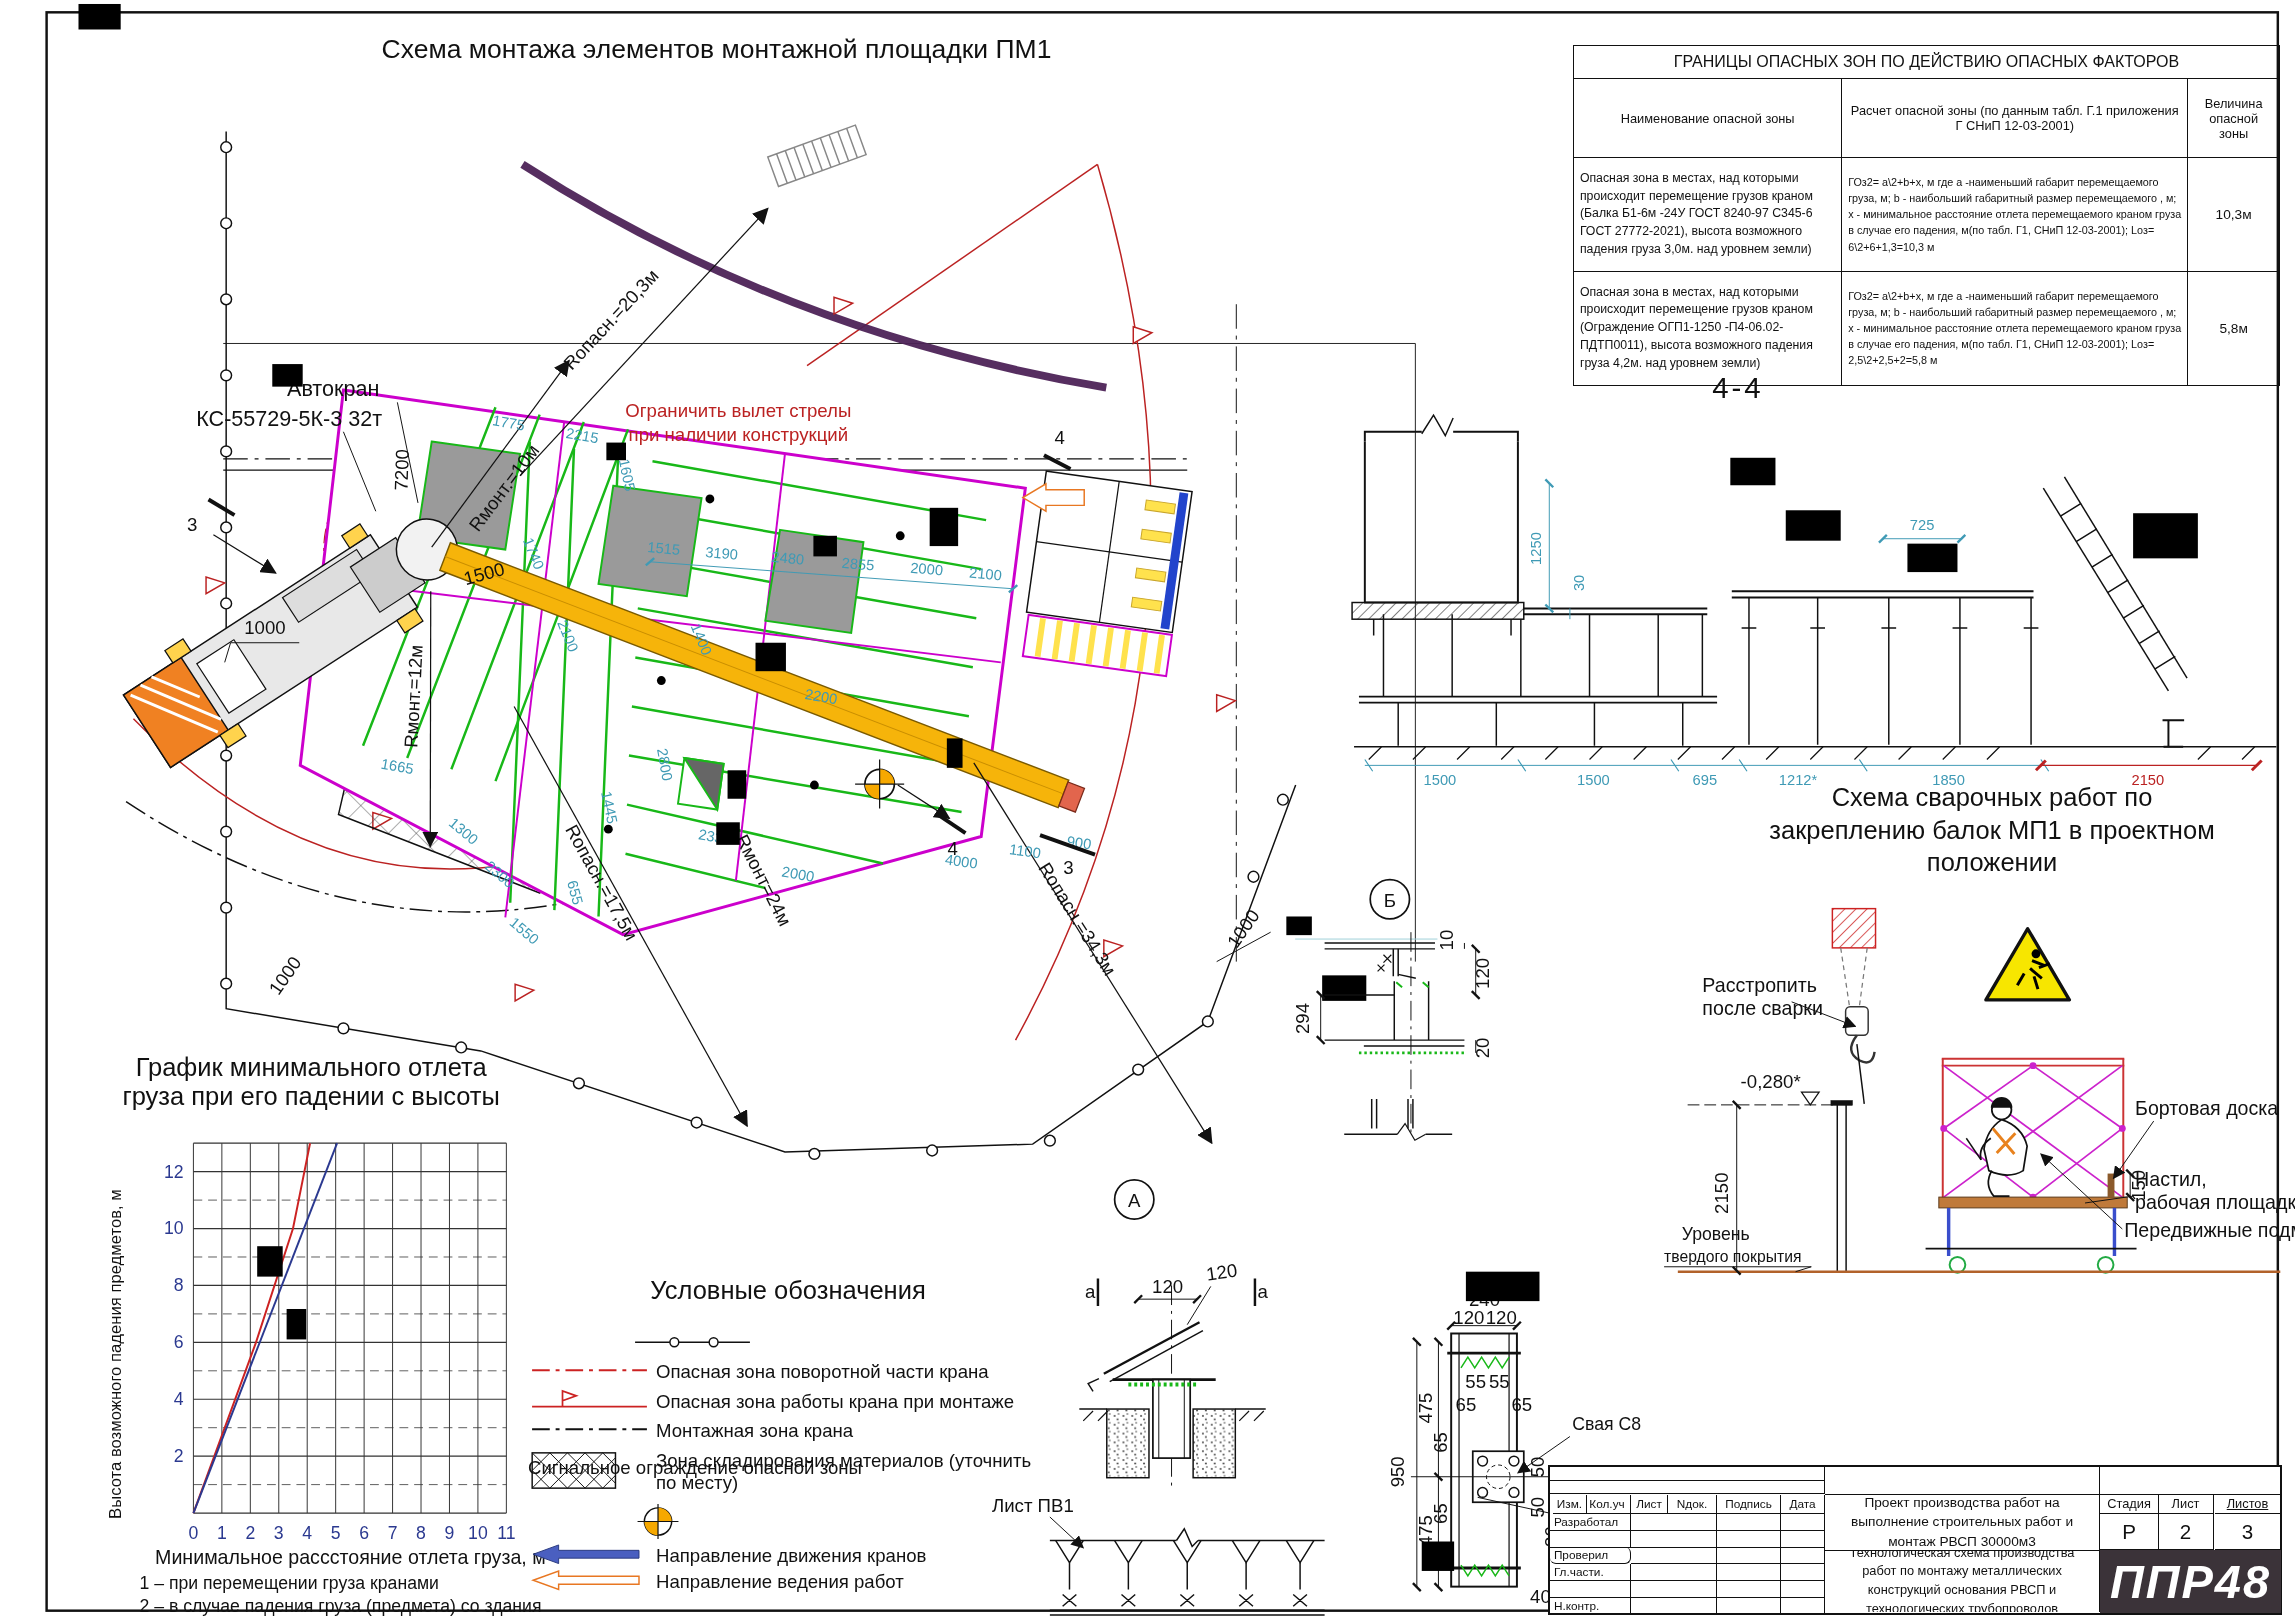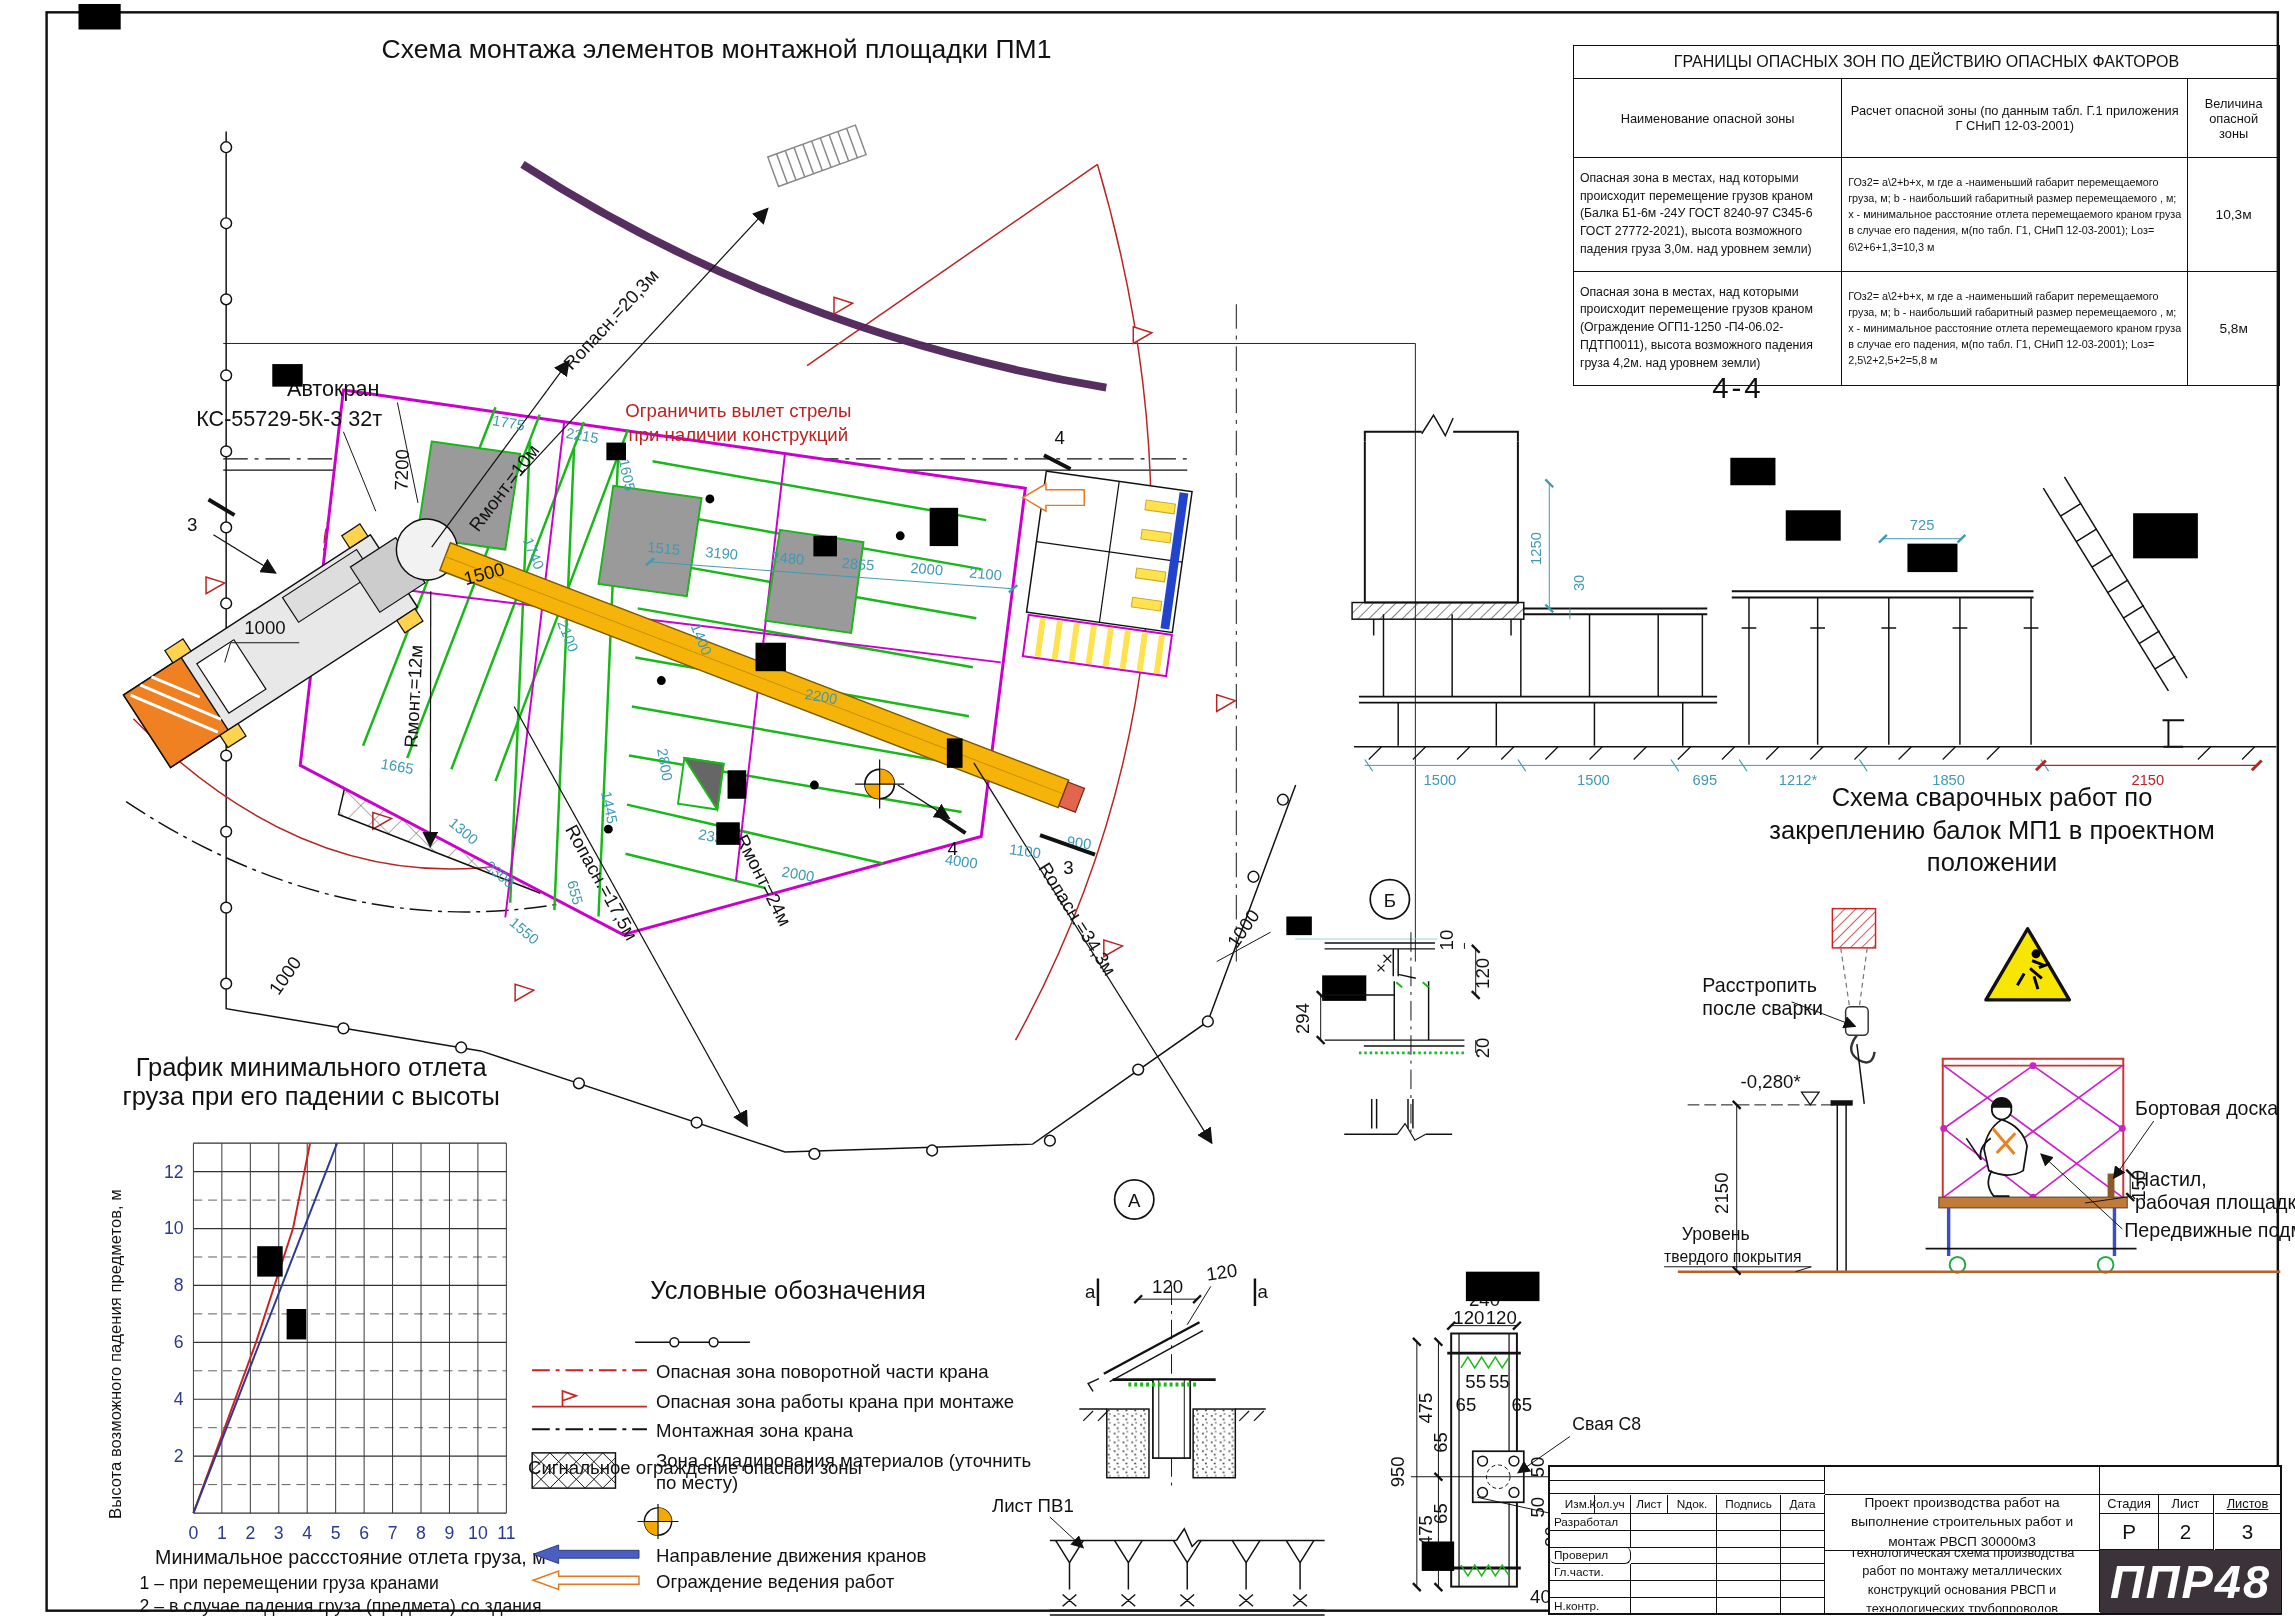--- a/index.html
+++ b/index.html
@@ -714,30 +714,30 @@
   <div class="lgrow" style="top:267px;height:24.5px;">
     <span class="sym"><svg width="123" height="24.5" viewBox="0 0 250 50">
             <polygon points="10,25 62,6 62,17 226,17 226,33 62,33 62,44" fill="#4a5fc0" stroke="#2a3a80" stroke-width="2"></polygon>
           </svg></span>
     <span class="lab">Направление движения кранов</span>
   </div>
   <div class="lgrow" style="top:293px;height:24.5px;">
     <span class="sym"><svg width="123" height="24.5" viewBox="0 0 250 50">
             <polygon points="10,25 62,6 62,17 226,17 226,33 62,33 62,44" fill="#fff" stroke="#e87722" stroke-width="3"></polygon>
           </svg></span>
-    <span class="lab">Ограждение ведения работ</span>
+    <span class="lab">Направление ведения работ</span>
   </div>
 </div>
 
 
 <div id="tb" style="left:1548px;top:1465px;width:730px;height:146px;">
 
   <div class="cell" style="left:0;top:0;width:275px;height:13.7px;border-right:1.5px solid #111;"></div>
   <div class="cell" style="left:0;top:13.7px;width:275px;height:13.7px;border-right:1.5px solid #111;"></div>
-  <div class="cell" style="left:11px;top:27.5px;width:34px;height:19.6px;">Изм.</div>
+  <div class="cell" style="left:3px;top:27.5px;width:34px;height:19.6px;">Изм.</div>
   <div class="cell" style="left:34px;top:27.5px;width:47px;height:19.6px;">Кол.уч</div>
   <div class="cell" style="left:81px;top:27.5px;width:37px;height:19.6px;">Лист</div>
   <div class="cell" style="left:118px;top:27.5px;width:49px;height:19.6px;">Nдок.</div>
   <div class="cell" style="left:167px;top:27.5px;width:64px;height:19.6px;">Подпись</div>
   <div class="cell" style="left:231px;top:27.5px;width:44px;height:19.6px;border-right:1.5px solid #111;">Дата</div>
   <div class="cell lft" style="left:0;top:47px;width:81px;height:16.7px;">Разработал</div>
   <div class="cell" style="left:81px;top:47px;width:86px;height:16.7px;"></div>
   <div class="cell" style="left:167px;top:47px;width:64px;height:16.7px;"></div>
   <div class="cell" style="left:231px;top:47px;width:44px;height:16.7px;border-right:1.5px solid #111;"></div>
   <div class="cell lft" style="left:0;top:64px;width:81px;height:16.7px;"></div>

